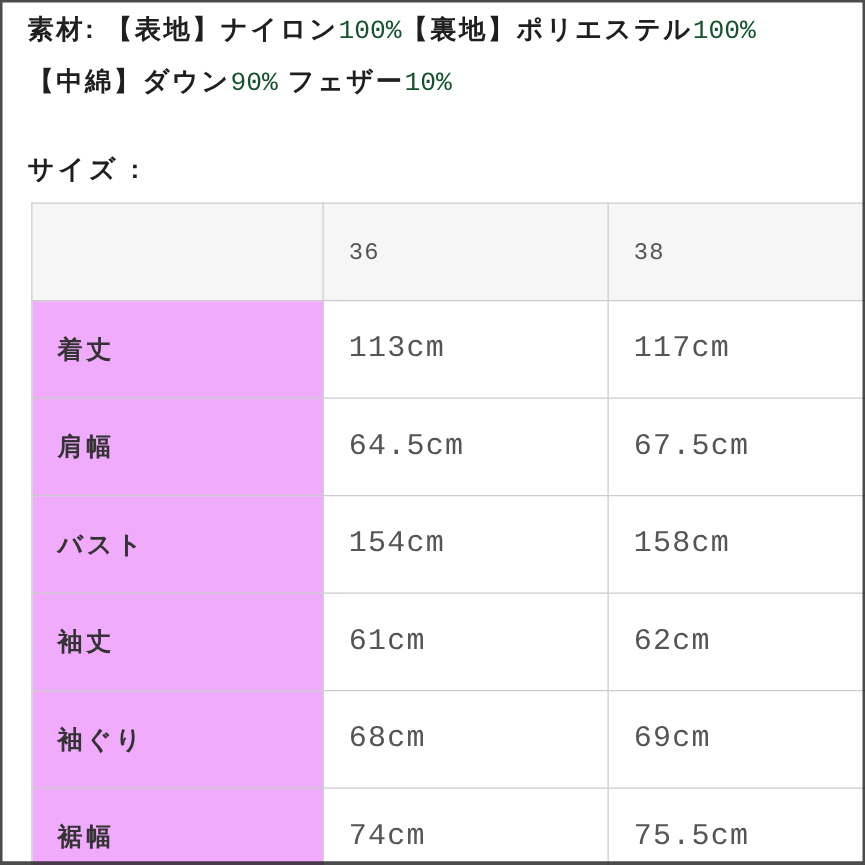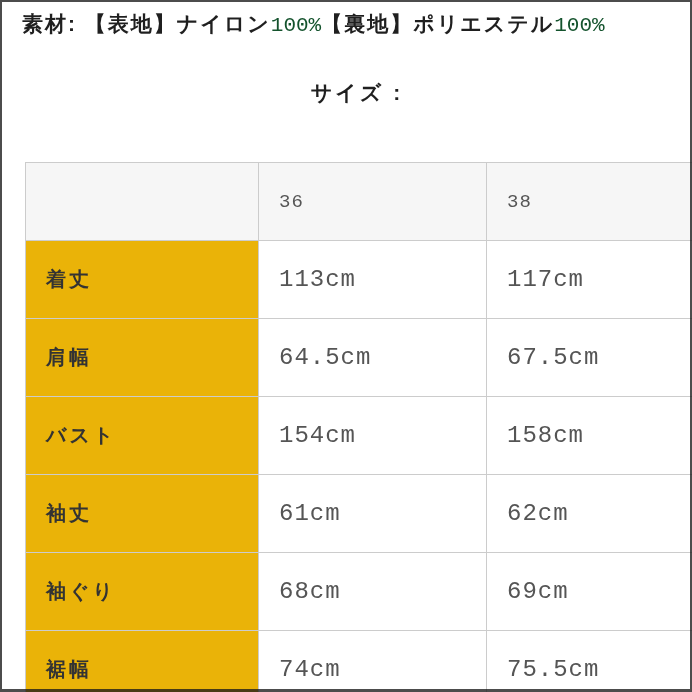--- a/index.html
+++ b/index.html
@@ -47,21 +47,20 @@
     font-weight: 400;
     letter-spacing: 0px;
     color: #14532d;
   }
   .size-heading {
     margin-top: 33px;
     font-size: 21px;
     font-weight: 600;
     letter-spacing: 3px;
     color: var(--text-primary);
-    text-align: center;
   }
   table.size-table {
     position: absolute;
     left: 25px; top: 162px;
     border-collapse: collapse;
     table-layout: fixed;
     width: 689px; 
   }
   .size-table col.c-label { width: 233px; }
   .size-table col.c-size  { width: 228px; }
@@ -75,41 +74,42 @@
   .size-table thead th {
     background: var(--header-bg);
     font-family: "Liberation Mono", "DejaVu Sans Mono", monospace;
     font-weight: 400;
     font-size: 19px;
     letter-spacing: 1px;
     color: var(--text-value);
     margin-top: 40px;
   }
   .size-table tbody th.row-label {
-    background: #eab308;
+    background: #f0abfc;
     font-size: 20px;
     font-weight: 600;
     letter-spacing: 3px;
     color: var(--text-label);
   }
   .size-table tbody td.size-value {
     background: #ffffff;
     font-family: "Liberation Mono", "DejaVu Sans Mono", monospace;
     font-weight: 400;
     font-size: 24px;
     letter-spacing: 1px;
     color: var(--text-value);
   }
 </style>
 </head>
 <body>
 
 <div class="content">
   <div>
       <div class="material-line"><span class="seg-jp">素材: 【表地】ナイロン</span><span class="seg-num">100%</span><span class="seg-jp">【裏地】ポリエステル</span><span class="seg-num">100%</span></div>
+      <div class="material-line"><span class="seg-jp">【中綿】ダウン</span><span class="seg-num">90%</span><span class="seg-jp"> フェザー</span><span class="seg-num">10%</span></div>
     </div>
   <div class="size-heading">サイズ :</div>
 </div>
 
 <table class="size-table">
   <colgroup>
     <col class="c-label">
     <col class="c-size">
     <col class="c-size">
   </colgroup>

